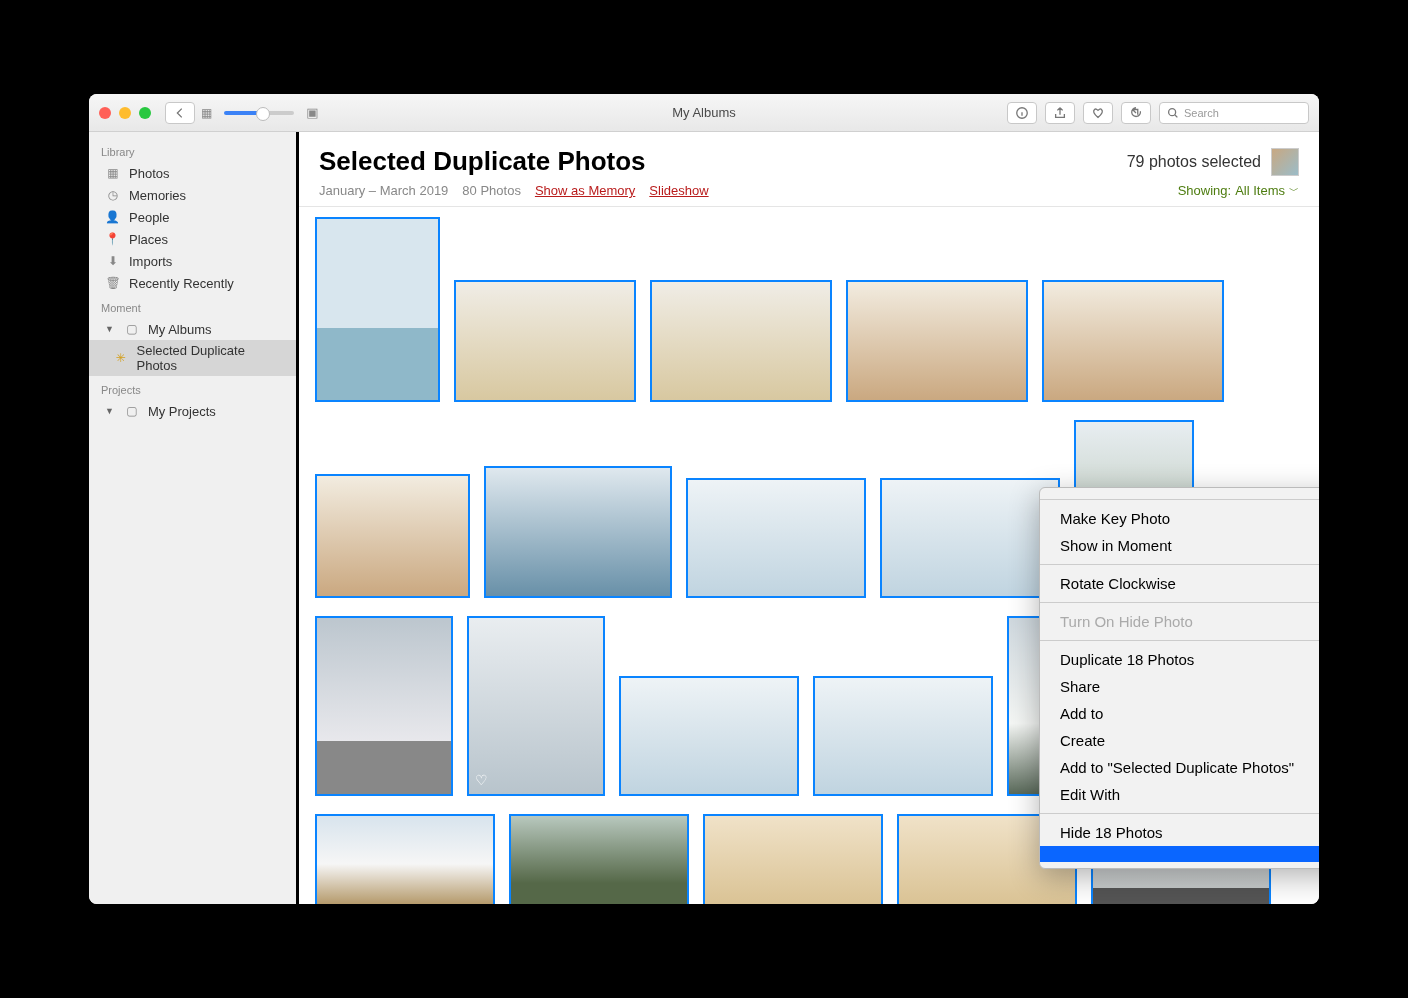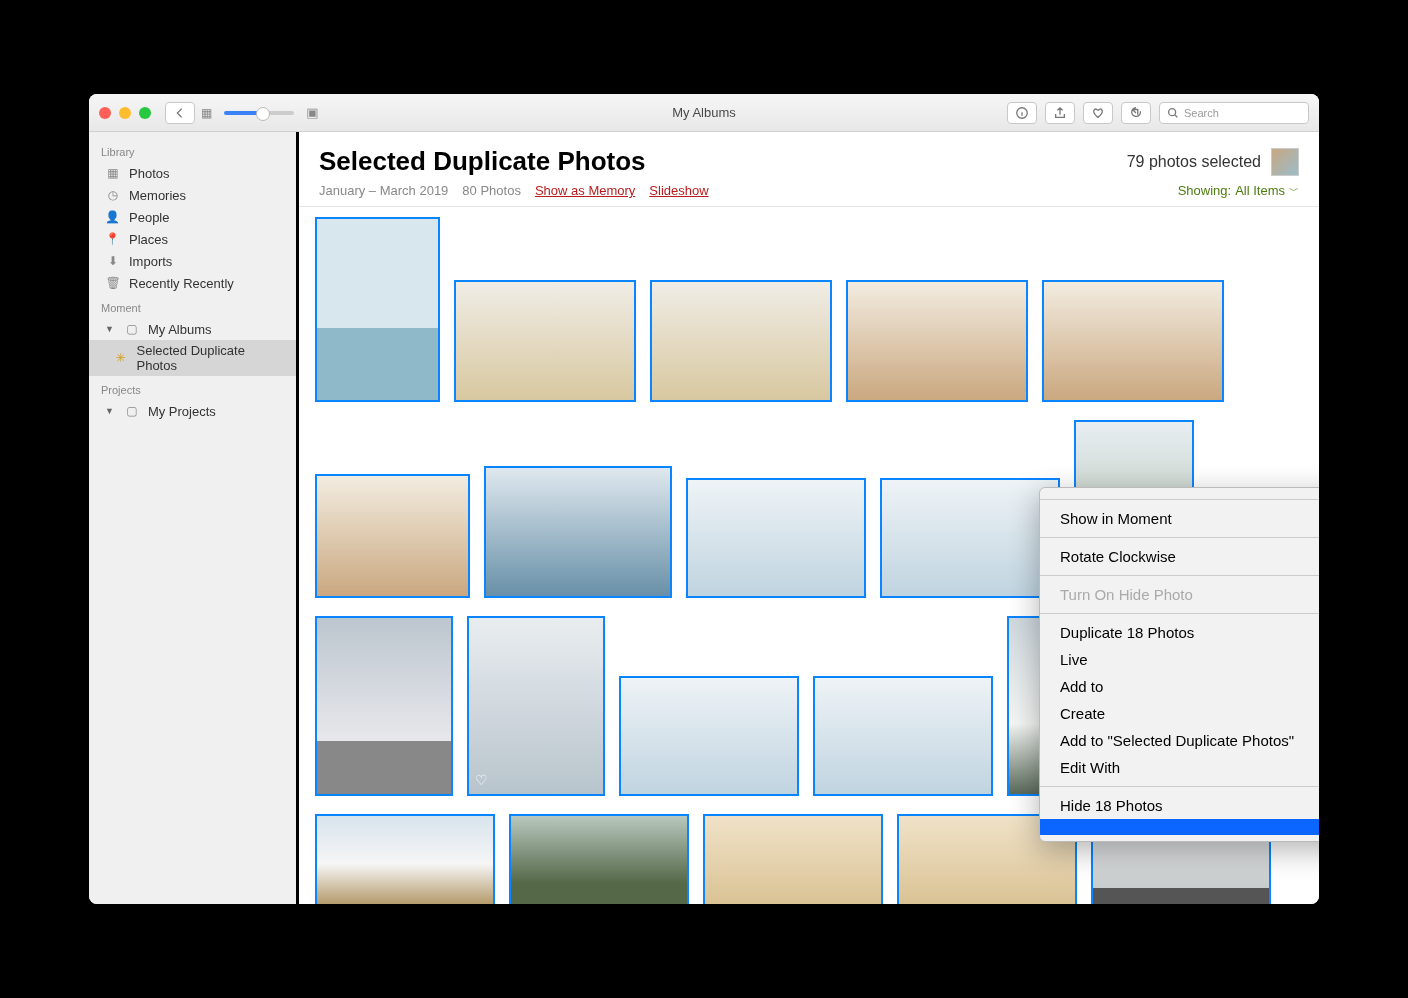--- a/index.html
+++ b/index.html
@@ -250,36 +250,39 @@
               <div class="img ph12"></div>
             </div>
           <div class="thumb" style="width:180px;height:100px;">
               <div class="img ph13"></div>
             </div>
         </div>
 
         <div class="ctx">
           <div class="ctx-sep"></div>
           <div class="ctx-item">
+              <span>Make Key Photo</span>
+            </div>
+          <div class="ctx-item">
               <span>Show in Moment</span>
             </div>
           <div class="ctx-sep"></div>
           <div class="ctx-item">
               <span>Rotate Clockwise</span>
             </div>
           <div class="ctx-sep"></div>
           <div class="ctx-item dis">
               <span>Turn On Hide Photo</span>
             </div>
           <div class="ctx-sep"></div>
           <div class="ctx-item">
               <span>Duplicate 18 Photos</span>
             </div>
           <div class="ctx-item">
-              <span>Live</span>
+              <span>Share</span>
             </div>
           <div class="ctx-item">
               <span>Add to</span>
             </div>
           <div class="ctx-item">
               <span>Create</span>
             </div>
           <div class="ctx-item">
               <span>Add to "Selected Duplicate Photos"</span>
             </div>

